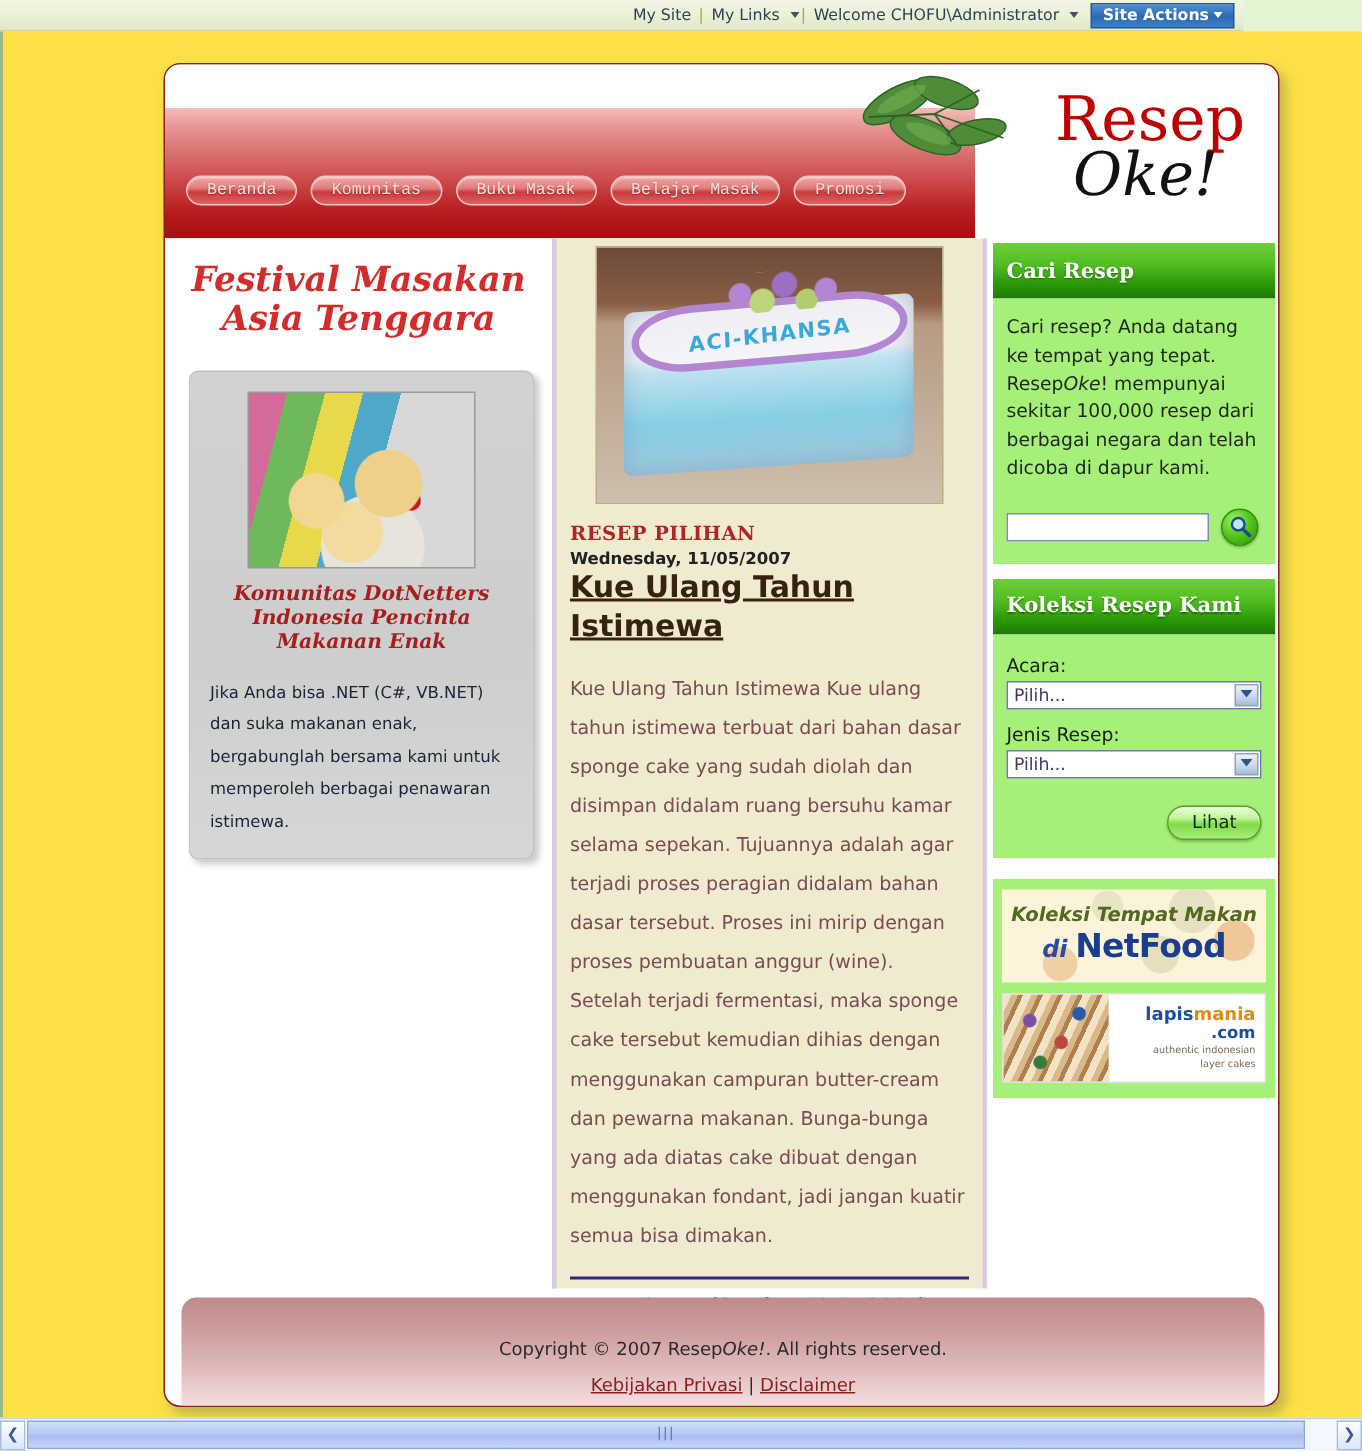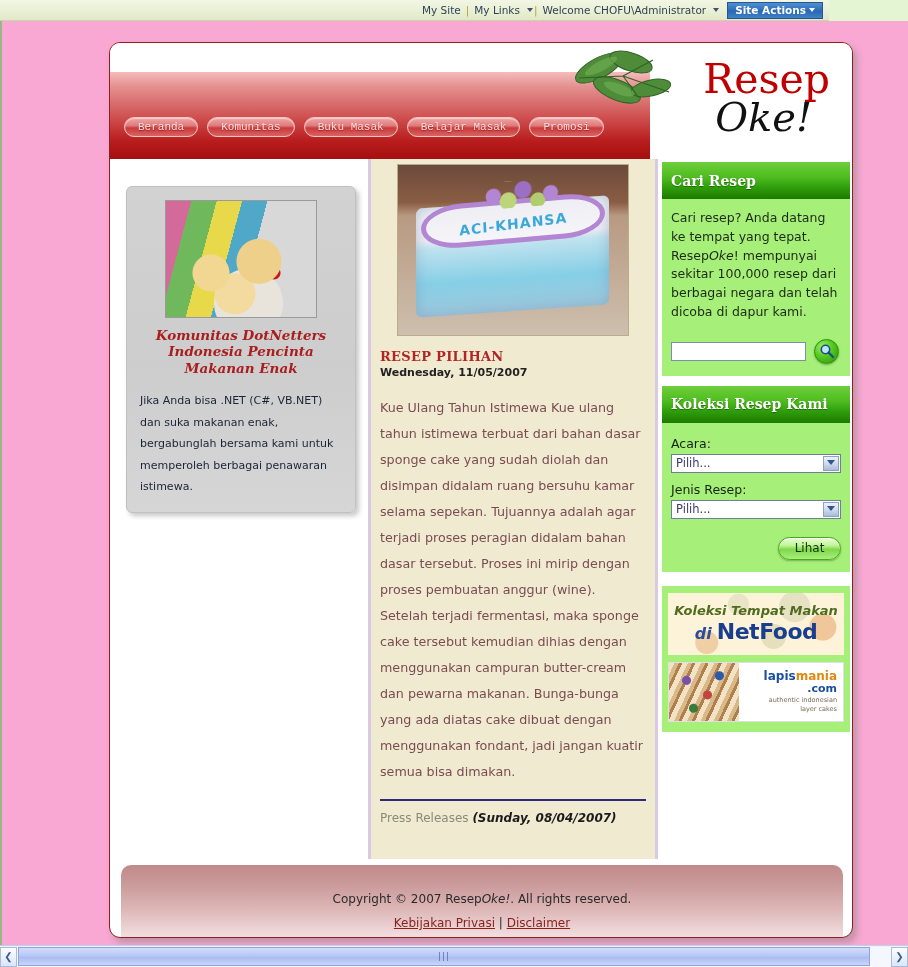--- a/index.html
+++ b/index.html
@@ -33,21 +33,21 @@
     background: linear-gradient(to bottom, #4e8fd4 0%, #2f6fb8 48%, #2a68b1 52%, #3d81c9 100%);
     border: 1px solid #27558f;
     color: #fff; font-weight: bold; font-size: 10.5px;
     display: flex; align-items: center; padding: 0 7px;
     white-space: nowrap;
   }
 
   
   .page-area {
     position: absolute; left: 0; top: 21px; width: 908px; height: 924px;
-    background: #f9a8d4;
+    background: #fde047;
     border-left: 2px solid #9bb58a;
   }
 
   
   .site-card {
     position: absolute; left: 107px; top: 21px;
     width: 744px; height: 896px;
     background: #ffffff;
     border: 1px solid #8e1f1f;
     border-radius: 11px;
@@ -426,38 +426,45 @@
           </div>
         <div class="nav-tab">
             <span>Promosi</span>
           </div>
       </div>
     </div>
 
     <div class="body-wrap">
 
       <div class="col-left">
+        <div class="promo-title">
+          <div>Festival Masakan</div>
+          <div>Asia Tenggara</div>
+        </div>
 
         <div class="grey-box">
           <div class="cookie-photo"></div>
           <div class="grey-box-title">Komunitas DotNetters Indonesia Pencinta Makanan Enak</div>
           <div class="grey-box-text">Jika Anda bisa .NET (C#, VB.NET) dan suka makanan enak, bergabunglah bersama kami untuk memperoleh berbagai penawaran istimewa.</div>
         </div>
       </div>
 
       <div class="col-center">
         <div class="hero-photo">
           <div class="cake-body"></div>
           <div class="cake-top"></div>
           <div class="cake-flowers"></div>
           <div class="cake-text">ACI-KHANSA</div>
         </div>
 
         <div class="kicker">RESEP PILIHAN</div>
         <div class="kicker-date">Wednesday, 11/05/2007</div>
+        <div>
+          <a class="article-title" href="#">Kue Ulang Tahun Istimewa</a>
+        </div>
         <div class="article-body">Kue Ulang Tahun Istimewa Kue ulang tahun istimewa terbuat dari bahan dasar sponge cake yang sudah diolah dan disimpan didalam ruang bersuhu kamar selama sepekan. Tujuannya adalah agar terjadi proses peragian didalam bahan dasar tersebut. Proses ini mirip dengan proses pembuatan anggur (wine). Setelah terjadi fermentasi, maka sponge cake tersebut kemudian dihias dengan menggunakan campuran butter-cream dan pewarna makanan. Bunga-bunga yang ada diatas cake dibuat dengan menggunakan fondant, jadi jangan kuatir semua bisa dimakan.</div>
 
         <div class="press-divider"></div>
         <div class="press-row">
           <a class="press-link" href="#">Press Releases</a>
           <span class="press-date">(Sunday, 08/04/2007)</span>
         </div>
       </div>
 
       <div class="col-right">

